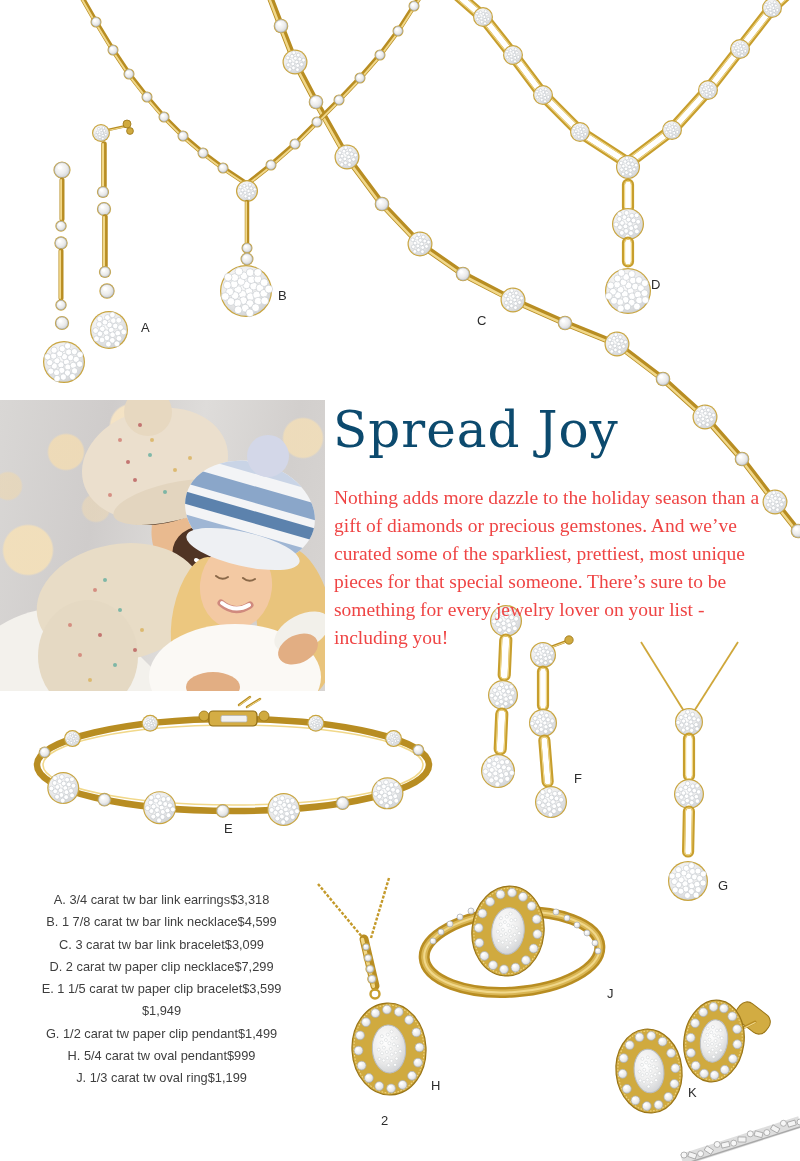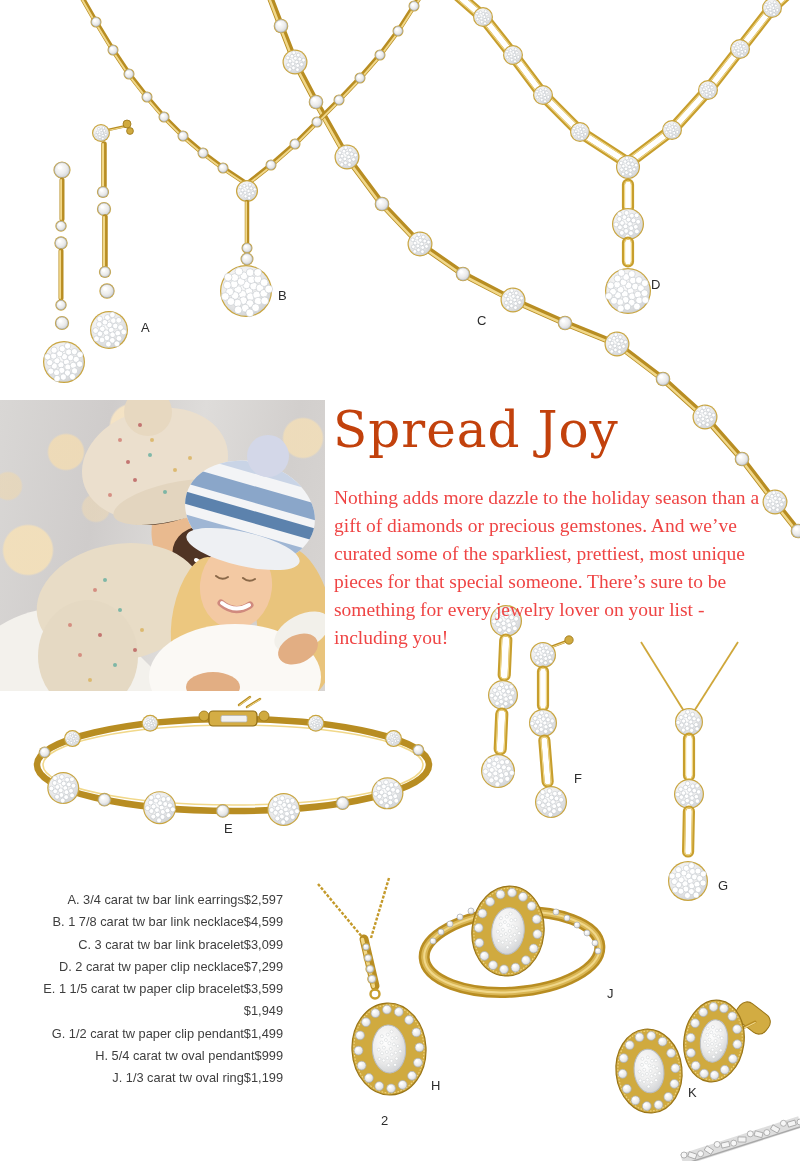--- a/index.html
+++ b/index.html
@@ -12,26 +12,26 @@
       radial-gradient(circle at 66px 52px,  rgba(242,220,180,.85) 0 17px, rgba(242,220,180,0) 19px),
       radial-gradient(circle at 132px 26px, rgba(246,228,196,.95) 0 21px, rgba(246,228,196,0) 23px),
       radial-gradient(circle at 96px 108px, rgba(240,218,180,.55) 0 13px, rgba(240,218,180,0) 15px),
       radial-gradient(circle at 303px 38px, rgba(242,222,184,.85) 0 19px, rgba(242,222,184,0) 21px),
       radial-gradient(circle at 283px 118px,rgba(240,220,184,.6) 0 15px, rgba(240,220,184,0) 17px),
       radial-gradient(circle at 8px 86px,   rgba(238,216,176,.6) 0 13px, rgba(238,216,176,0) 15px),
       radial-gradient(circle at 186px 60px, rgba(244,226,190,.5) 0 11px, rgba(244,226,190,0) 13px),
       linear-gradient(100deg,#d9d7d5 0%,#cfcccb 30%,#dedcda 55%,#d2cfcd 80%,#d8d5d3 100%);}
   .photo svg{display:block;}
   .headline{position:absolute;left:333px;top:403px;z-index:3;
-    font-family:"DejaVu Serif",serif;font-size:50px;line-height:1.1;color:#c2410c;letter-spacing:1px;}
+    font-family:"DejaVu Serif",serif;font-size:50px;line-height:1.1;color:#0c4a6e;letter-spacing:1px;}
   .intro{position:absolute;left:334px;top:484px;width:436px;z-index:3;
     font-family:Liberation Serif, serif;font-size:19.5px;line-height:28px;color:#ef4444;}
   .price-list{position:absolute;left:40px;top:889px;width:243px;z-index:3;
     font-size:12.8px;line-height:22.3px;color:#3e3e3e;}
-  .price-row{display:flex;justify-content:flex-end;}
+  .price-row{display:flex;justify-content:center;}
   .marker{position:absolute;z-index:3;font-size:13px;color:#2c2c2c;}
   .page-number{position:absolute;left:381px;top:1113px;z-index:3;font-size:13px;color:#2c2c2c;}
 </style>
 </head>
 <body>
 
 <div class="page">
 
   <svg id="art" width="800" height="1161" viewBox="0 0 800 1161">
     <defs>
@@ -1459,21 +1459,21 @@
       </g>
     </svg>
   </div>
 
   <div class="headline">Spread Joy</div>
   <div class="intro">Nothing adds more dazzle to the holiday season than a gift of diamonds or precious gemstones. And we’ve curated some of the sparkliest, prettiest, most unique pieces for that special someone. There’s sure to be something for every jewelry lover on your list - including you!</div>
 
   <div class="price-list">
     <div class="price-row">
         <span>A. 3/4 carat tw bar link earrings</span>
-        <span>$2,597</span>
+        <span>$3,318</span>
       </div>
     <div class="price-row">
         <span>B. 1 7/8 carat tw bar link necklace</span>
         <span>$4,599</span>
       </div>
     <div class="price-row">
         <span>C. 3 carat tw bar link bracelet</span>
         <span>$3,099</span>
       </div>
     <div class="price-row">

